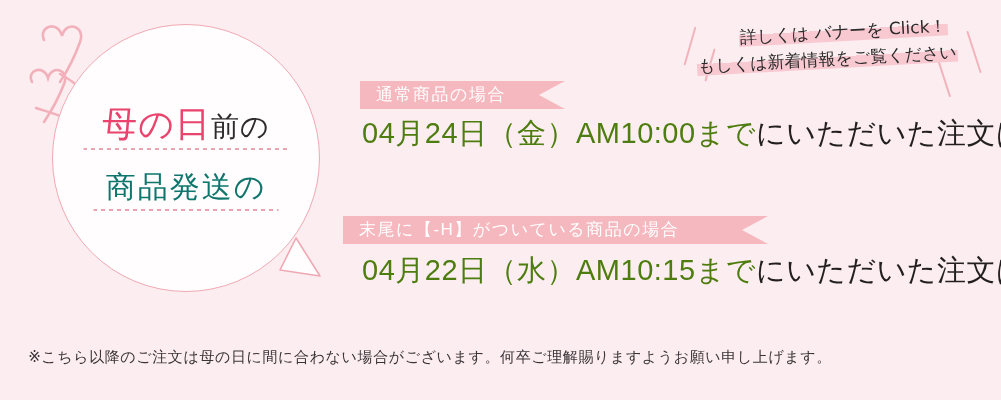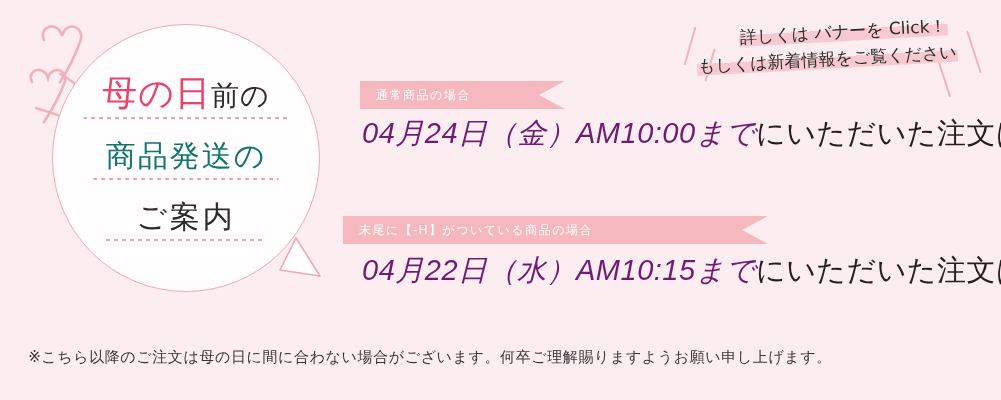--- a/index.html
+++ b/index.html
@@ -48,42 +48,42 @@
   .bline1 .pink{color:#e8446e;font-weight:500;}
   .bline1 .dark{color:#2b2b2b;font-size:28px;}
   .bline2{font-size:30px;color:#0f766e;letter-spacing:2px;width:185px;}
   .bline3{font-size:30px;color:#2b2b2b;letter-spacing:3px;width:160px;}
 
   
   .ribbon{
     position:absolute;height:28px;
     background:#f6b8bf;
     color:#ffffff;
-    font-size:12px;line-height:28px;
+    font-size:17px;line-height:28px;
     letter-spacing:1.5px;
     padding-left:16px;
     box-sizing:border-box;
     white-space:nowrap;
   }
   .ribbon.r1{left:360px;top:81px;width:205px;
     clip-path:polygon(0 0,100% 0,100% 100%,0 100%,0 100%);
   }
   .ribbon.r2{left:343px;top:216px;width:425px;}
   .ribbon-notch{
     position:absolute;top:0;right:0;width:26px;height:28px;
     background:#fceef0;
     clip-path:polygon(100% 0,100% 100%,0 50%);
   }
 
   
   .dline{
     position:absolute;left:362px;white-space:nowrap;
     font-size:29px;line-height:1;
   }
-  .dline .pink{color:#701a75;letter-spacing:0.5px;font-style:italic;}
+  .dline .pink{color:#4d7c0f;letter-spacing:0.5px;}
   .dline .dark{color:#231f20;letter-spacing:0.5px;}
 
   .d1{top:119px;}
   .d2{top:163px;}
   .d3{top:256px;}
   .d4{top:301px;}
 
   
   .note{
     position:absolute;left:695px;top:22px;width:290px;height:72px;
@@ -133,21 +133,20 @@
   <div class="bubble-wrap">
     <svg width="300" height="300" viewBox="0 0 300 300" style="position:absolute;left:0;top:0;">
       <path d="M244 214 L268 252 L228 246 Z" fill="#fffdfd" stroke="#f0a9b4" stroke-width="1.6" stroke-linejoin="round"></path>
     </svg>
     <div class="bubble-body"></div>
     <div class="bubble-text">
       <div class="bline bline1">
         <span class="pink">母の日</span><span class="dark">前の</span>
       </div>
       <div class="bline bline2">商品発送の</div>
-      <div class="bline bline3">ご案内</div>
     </div>
   </div>
 
   <div class="note">
     <span class="slash" style="left:-6px;top:4px;height:40px;transform:rotate(16deg);"></span>
     <span class="slash" style="left:14px;top:26px;height:34px;transform:rotate(16deg);"></span>
     <span class="slash" style="left:248px;top:36px;height:40px;transform:rotate(-18deg);"></span>
     <span class="slash" style="left:278px;top:8px;height:44px;transform:rotate(-18deg);"></span>
     <div class="note-l1"><span class="hl">詳しくは バナーを Click！</span></div>
     <div class="note-l2"><span class="hl">もしくは新着情報をご覧ください</span></div>

